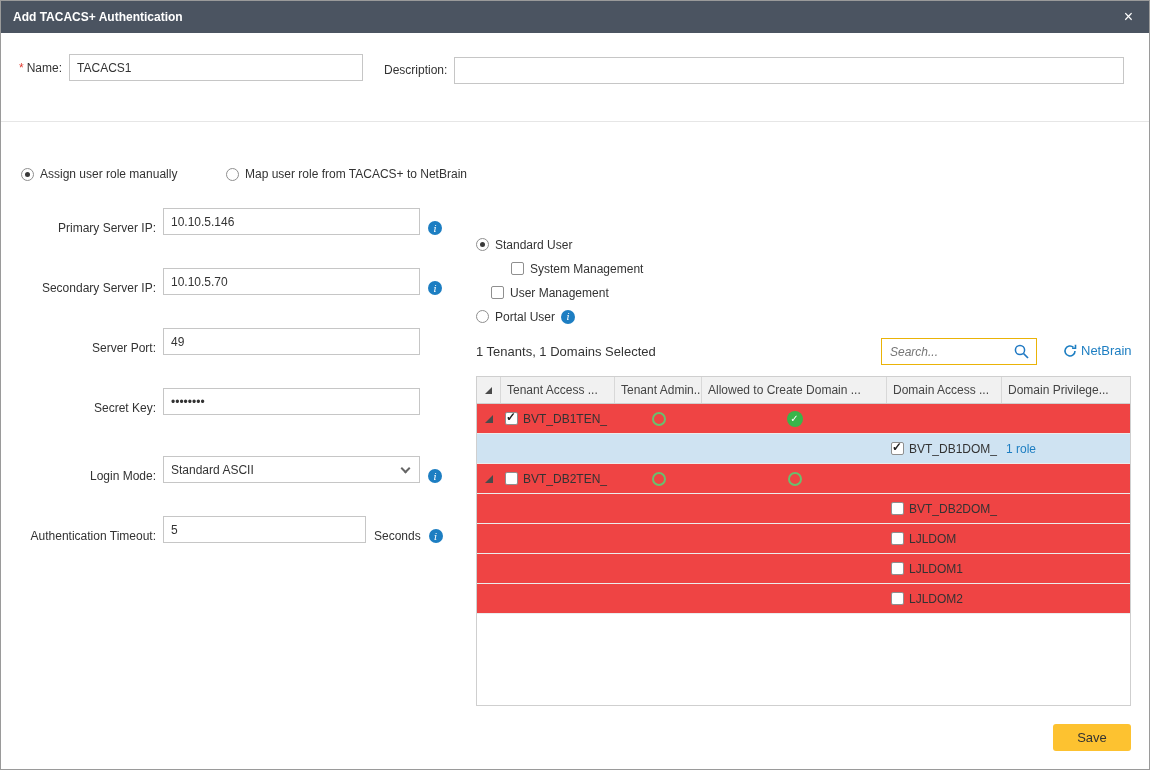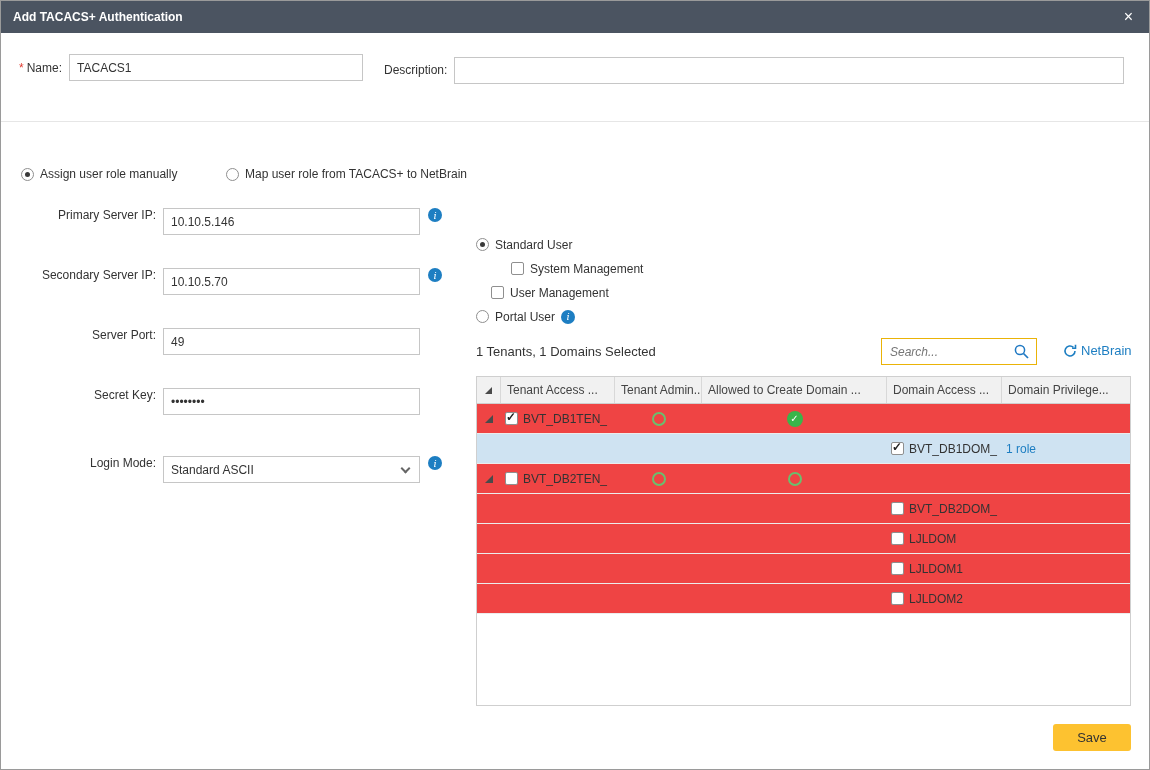--- a/index.html
+++ b/index.html
@@ -30,21 +30,21 @@
   input[type="radio"]:checked::after { content:""; position:absolute; left:3px; top:3px; width:5px; height:5px; border-radius:50%; background:#3a3a3a; }
 
   .rad-row { display:flex; align-items:center; }
   .rad-row label, .rad-row .txt { margin-left:6px; }
 
   
   .info { width:14px; height:14px; border-radius:50%; background:#1d7ec2; color:#fff; display:inline-flex; align-items:center; justify-content:center; font-size:10px; font-style:italic; font-family:"DejaVu Serif",serif; margin-left:8px; flex:none; cursor:pointer; }
   .info::after { content:"i"; }
 
   
-  .f-row { position:absolute; left:0; height:27px; display:flex; align-items:flex-start; }
+  .f-row { position:absolute; left:0; height:27px; display:flex; align-items:flex-end; }
   .f-label { width:155px; text-align:right; margin-right:7px; flex:none; }
 
   .selectbox { position:relative; border:1px solid #c6c6c6; height:27px; width:257px; display:flex; align-items:center; padding:0 24px 0 7px; background:#fff; cursor:pointer; }
   .chev { width:7px; height:7px; border-right:2px solid #666; border-bottom:2px solid #666; transform:rotate(45deg); position:absolute; right:10px; top:8px; }
 
   
   .r-rad { position:absolute; left:475px; height:17px; }
 
   .summary { position:absolute; left:475px; top:343px; font-size:13px; color:#333; }
 
@@ -130,20 +130,26 @@
     <input class="inp" style="width: 257px;" value="••••••••">
   </div>
   <div class="f-row" style="top:455px;">
     <span class="f-label">Login Mode:</span>
     <div class="selectbox">
       <span>Standard ASCII</span>
       <span class="chev"></span>
     </div>
     <span class="info"></span>
   </div>
+  <div class="f-row" style="top:515px;">
+    <span class="f-label">Authentication Timeout:</span>
+    <input class="inp" style="width: 203px;" value="5">
+    <span class="lbl" style="margin-left:8px;">Seconds</span>
+    <span class="info"></span>
+  </div>
 
   <div class="rad-row r-rad" style="top:235px;">
     <input type="radio" name="userRole" checked="" style="">
     <span class="txt">Standard User</span>
   </div>
   <div class="rad-row r-rad" style="top:259px; left:510px;">
     <input type="checkbox" style="">
     <span class="txt">System Management</span>
   </div>
   <div class="rad-row r-rad" style="top:283px; left:490px;">

